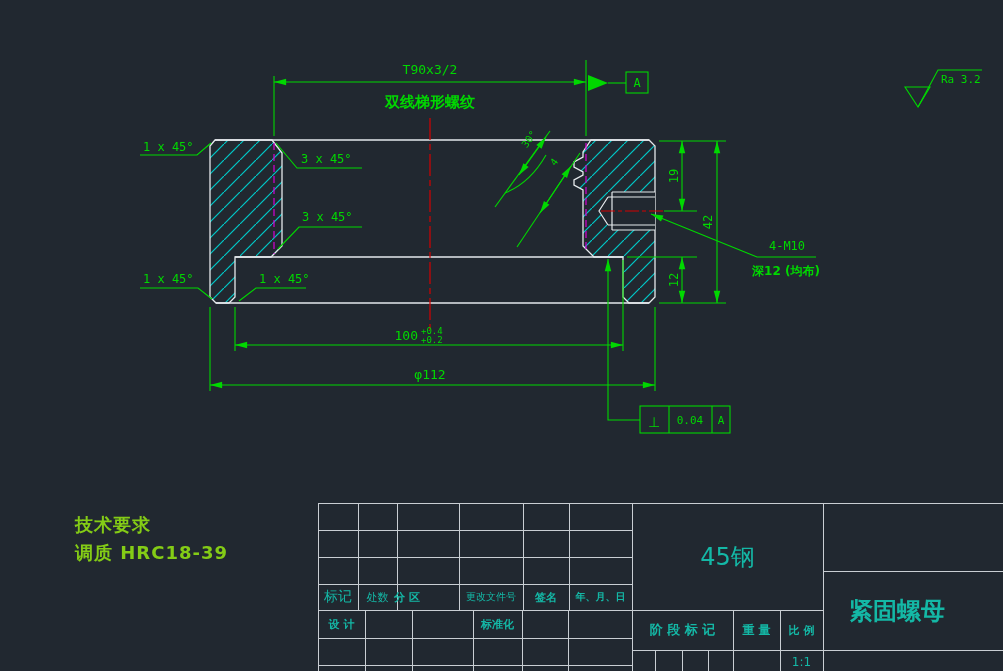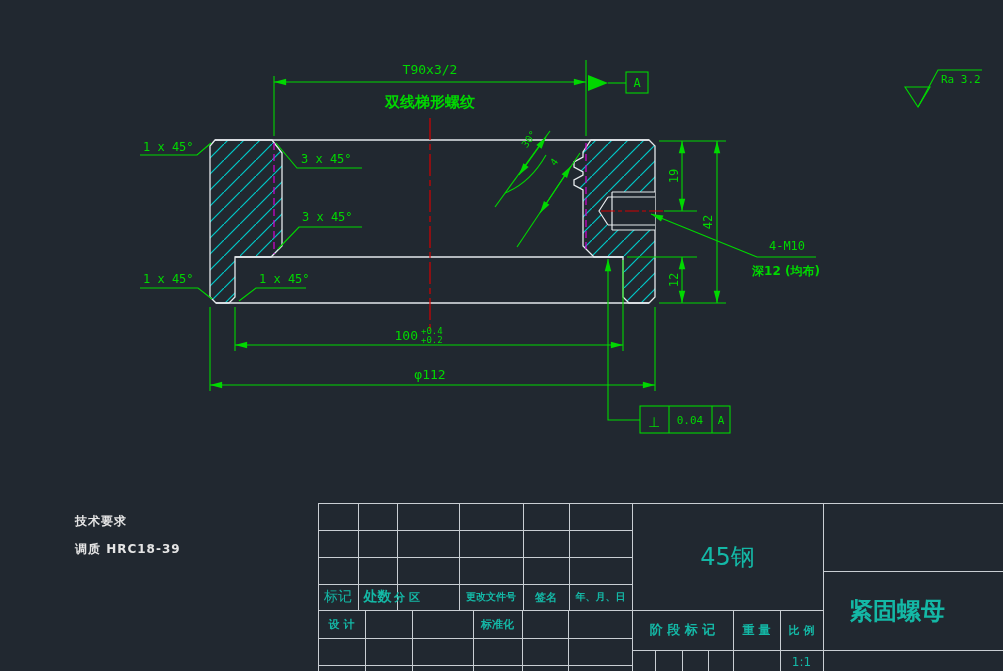--- a/index.html
+++ b/index.html
@@ -3,21 +3,21 @@
 <meta charset="utf-8">
 <style>
   html,body{margin:0;padding:0;background:#15191f;}
   .stage{position:relative;width:1003px;height:671px;background:#212830;overflow:hidden;
          font-family:"DejaVu Sans",sans-serif;}
   .stage svg{position:absolute;left:0;top:0;}
   
   text{fill:#00d800;font-family:"DejaVu Sans Mono","DejaVu Sans",monospace;}
   text.cjk{font-family:"DejaVu Sans",sans-serif;font-weight:bold;}
   
-  .techreq{position:absolute;color:#e5e5e5;font-weight:bold;font-size:12px;letter-spacing:1px;
+  .techreq{position:absolute;color:#84cc16;font-weight:bold;font-size:18px;letter-spacing:1px;
            font-family:"DejaVu Sans",sans-serif;white-space:nowrap;}
   
   .tbl{position:absolute;background:#c9ced3;}
   .tbcell{position:absolute;display:flex;align-items:center;justify-content:center;
           color:#14b8a6;font-family:"DejaVu Sans",sans-serif;white-space:nowrap;}
 </style>
 </head>
 <body>
 
 <div class="stage">
@@ -162,23 +162,23 @@
     <div class="tbl" style="left:522px;top:610px;width:1px;height:61px"></div>
     <div class="tbl" style="left:568px;top:610px;width:1px;height:61px"></div>
     <div class="tbl" style="left:655px;top:650px;width:1px;height:21px"></div>
     <div class="tbl" style="left:682px;top:650px;width:1px;height:21px"></div>
     <div class="tbl" style="left:708px;top:650px;width:1px;height:21px"></div>
     <div class="tbl" style="left:733px;top:610px;width:1px;height:61px"></div>
     <div class="tbl" style="left:780px;top:610px;width:1px;height:61px"></div>
     <div class="tbl" style="left:823px;top:503px;width:1px;height:168px"></div>
 
     <div class="tbcell" style="left:318px;top:584px;width:40px;height:26px;font-size:14px;font-weight:normal">标记</div>
-    <div class="tbcell" style="left:358px;top:584px;width:39px;height:26px;font-size:14px;font-weight:bold">处数</div>
+    <div class="tbcell" style="left:358px;top:584px;width:39px;height:26px;font-size:11px;font-weight:normal">处数</div>
     <div class="tbcell" style="left:376px;top:584px;width:62px;height:26px;font-size:11px;font-weight:bold">分 区</div>
-    <div class="tbcell" style="left:459px;top:584px;width:64px;height:26px;font-size:10px;font-weight:bold">更改文件号</div>
+    <div class="tbcell" style="left:459px;top:584px;width:64px;height:26px;font-size:10px;font-weight:normal">更改文件号</div>
     <div class="tbcell" style="left:523px;top:584px;width:46px;height:26px;font-size:11px;font-weight:bold">签名</div>
     <div class="tbcell" style="left:569px;top:584px;width:63px;height:26px;font-size:10px;font-weight:bold">年、月、日</div>
     <div class="tbcell" style="left:318px;top:610px;width:47px;height:28px;font-size:11px;font-weight:bold">设 计</div>
     <div class="tbcell" style="left:473px;top:610px;width:49px;height:28px;font-size:11px;font-weight:bold">标准化</div>
     <div class="tbcell" style="left:632px;top:503px;width:191px;height:107px;font-size:24px">45钢</div>
     <div class="tbcell" style="left:632px;top:610px;width:101px;height:40px;font-size:13px;font-weight:bold">阶 段 标 记</div>
     <div class="tbcell" style="left:733px;top:610px;width:47px;height:40px;font-size:12px;font-weight:bold">重 量</div>
     <div class="tbcell" style="left:780px;top:610px;width:43px;height:40px;font-size:11px;font-weight:bold">比 例</div>
     <div class="tbcell" style="left:780px;top:650px;width:43px;height:23px;font-size:12px">1:1</div>
     <div class="tbcell" style="left:823px;top:571px;width:148px;height:79px;font-size:24px;font-weight:bold">紧固螺母</div>

